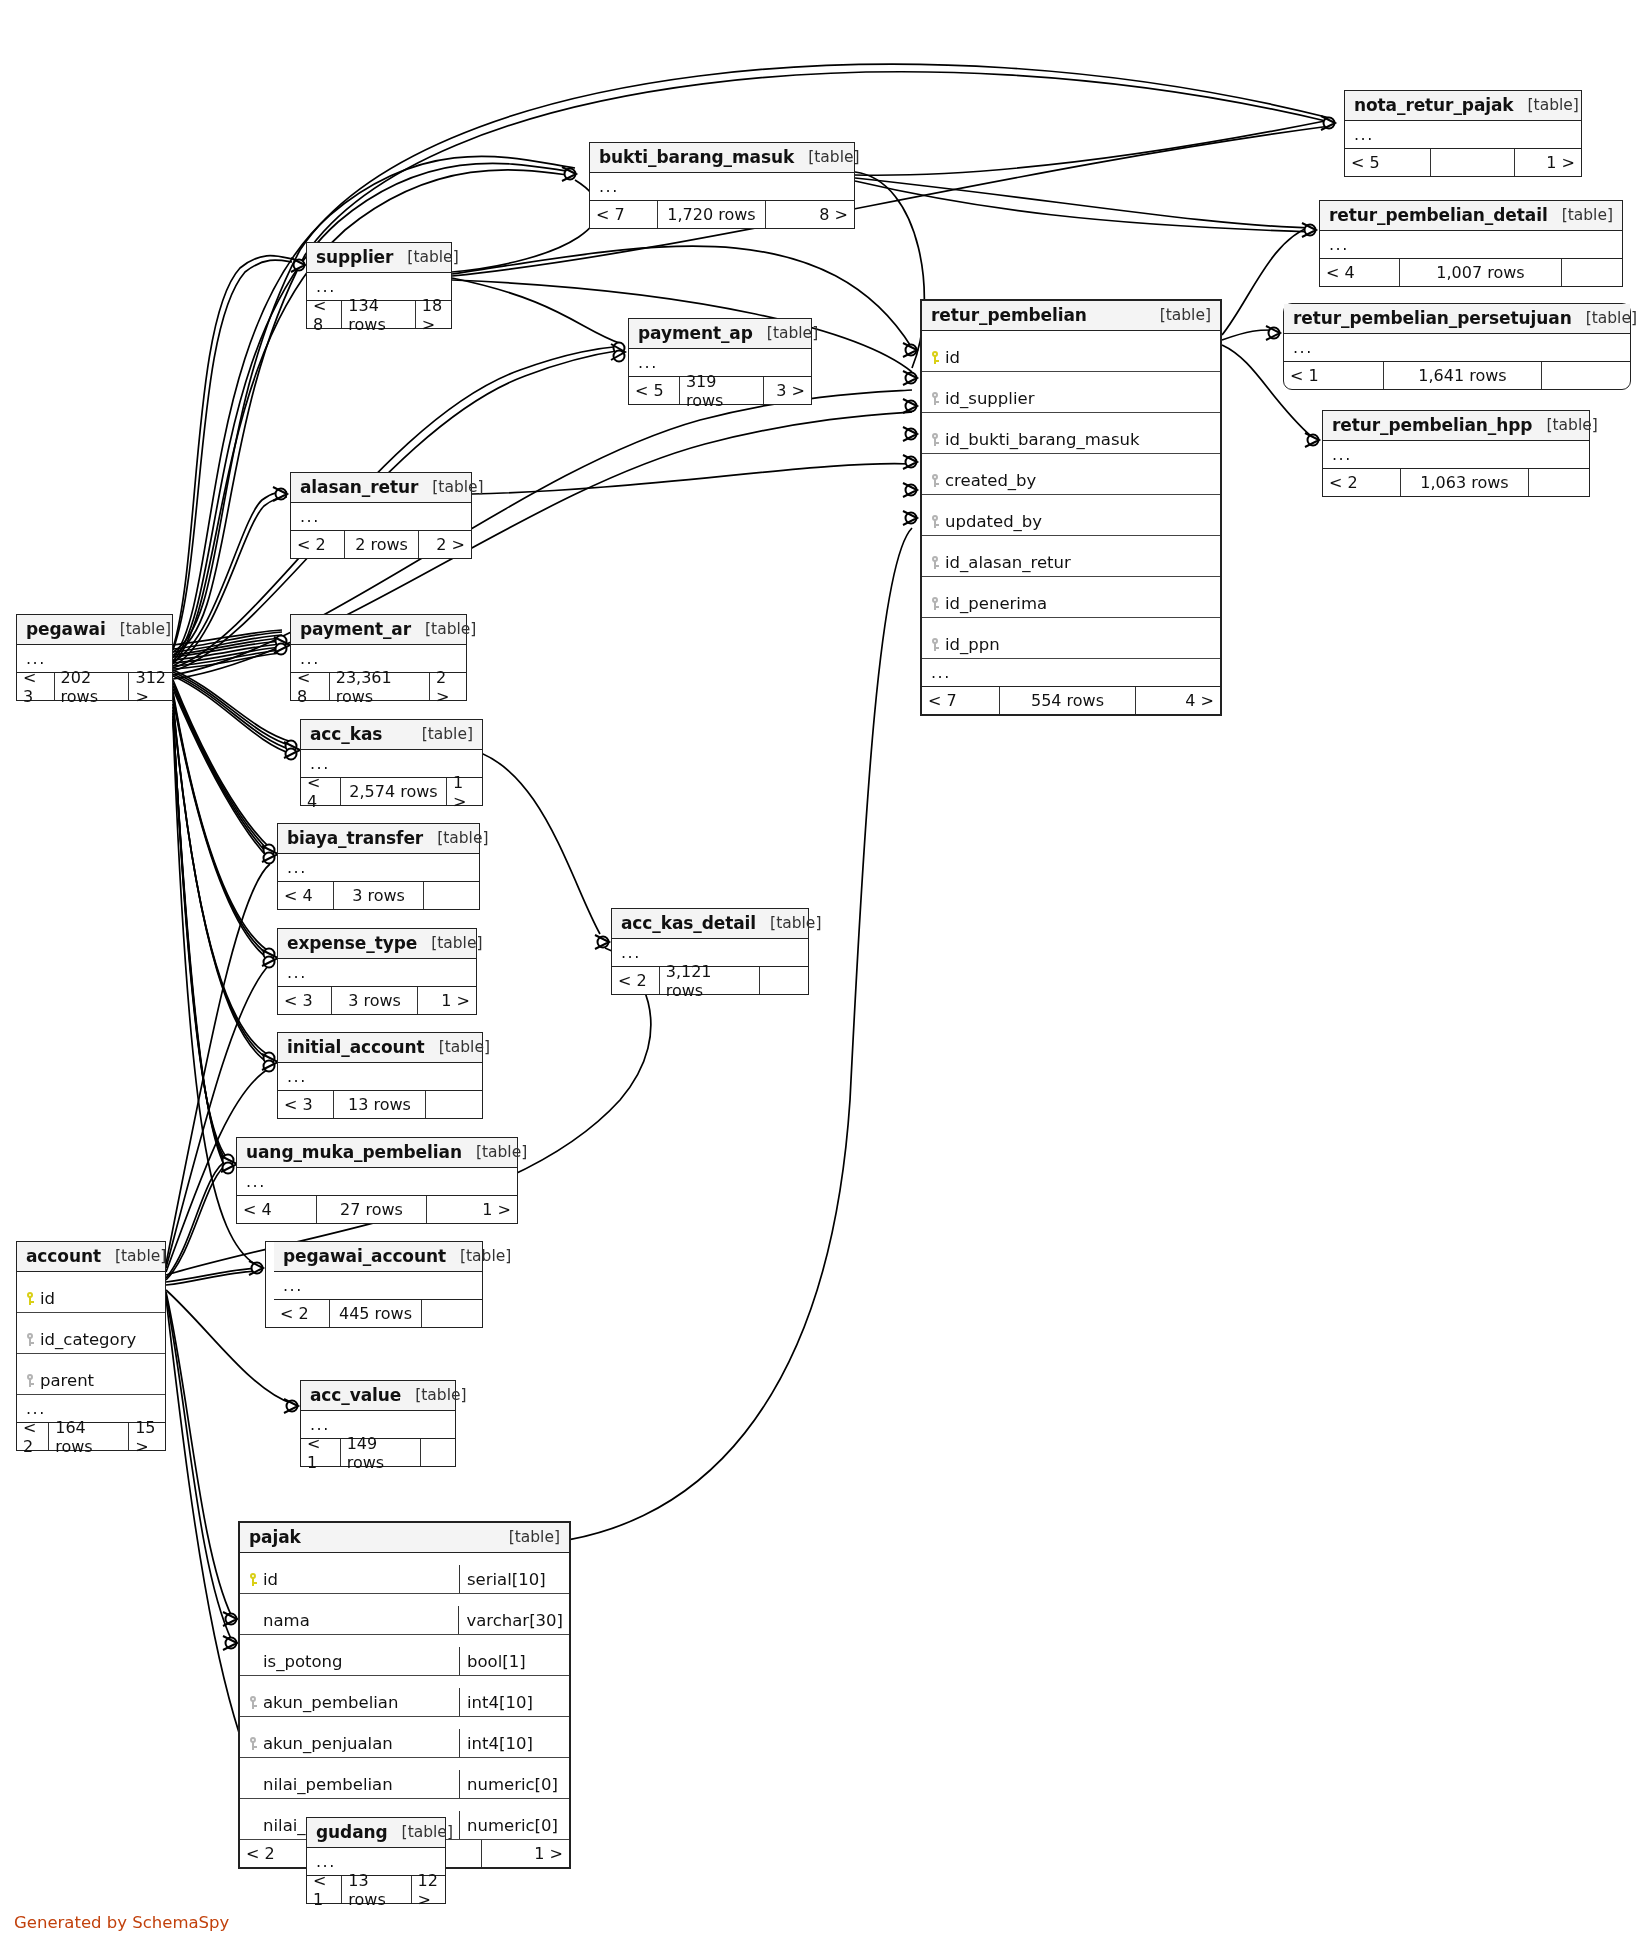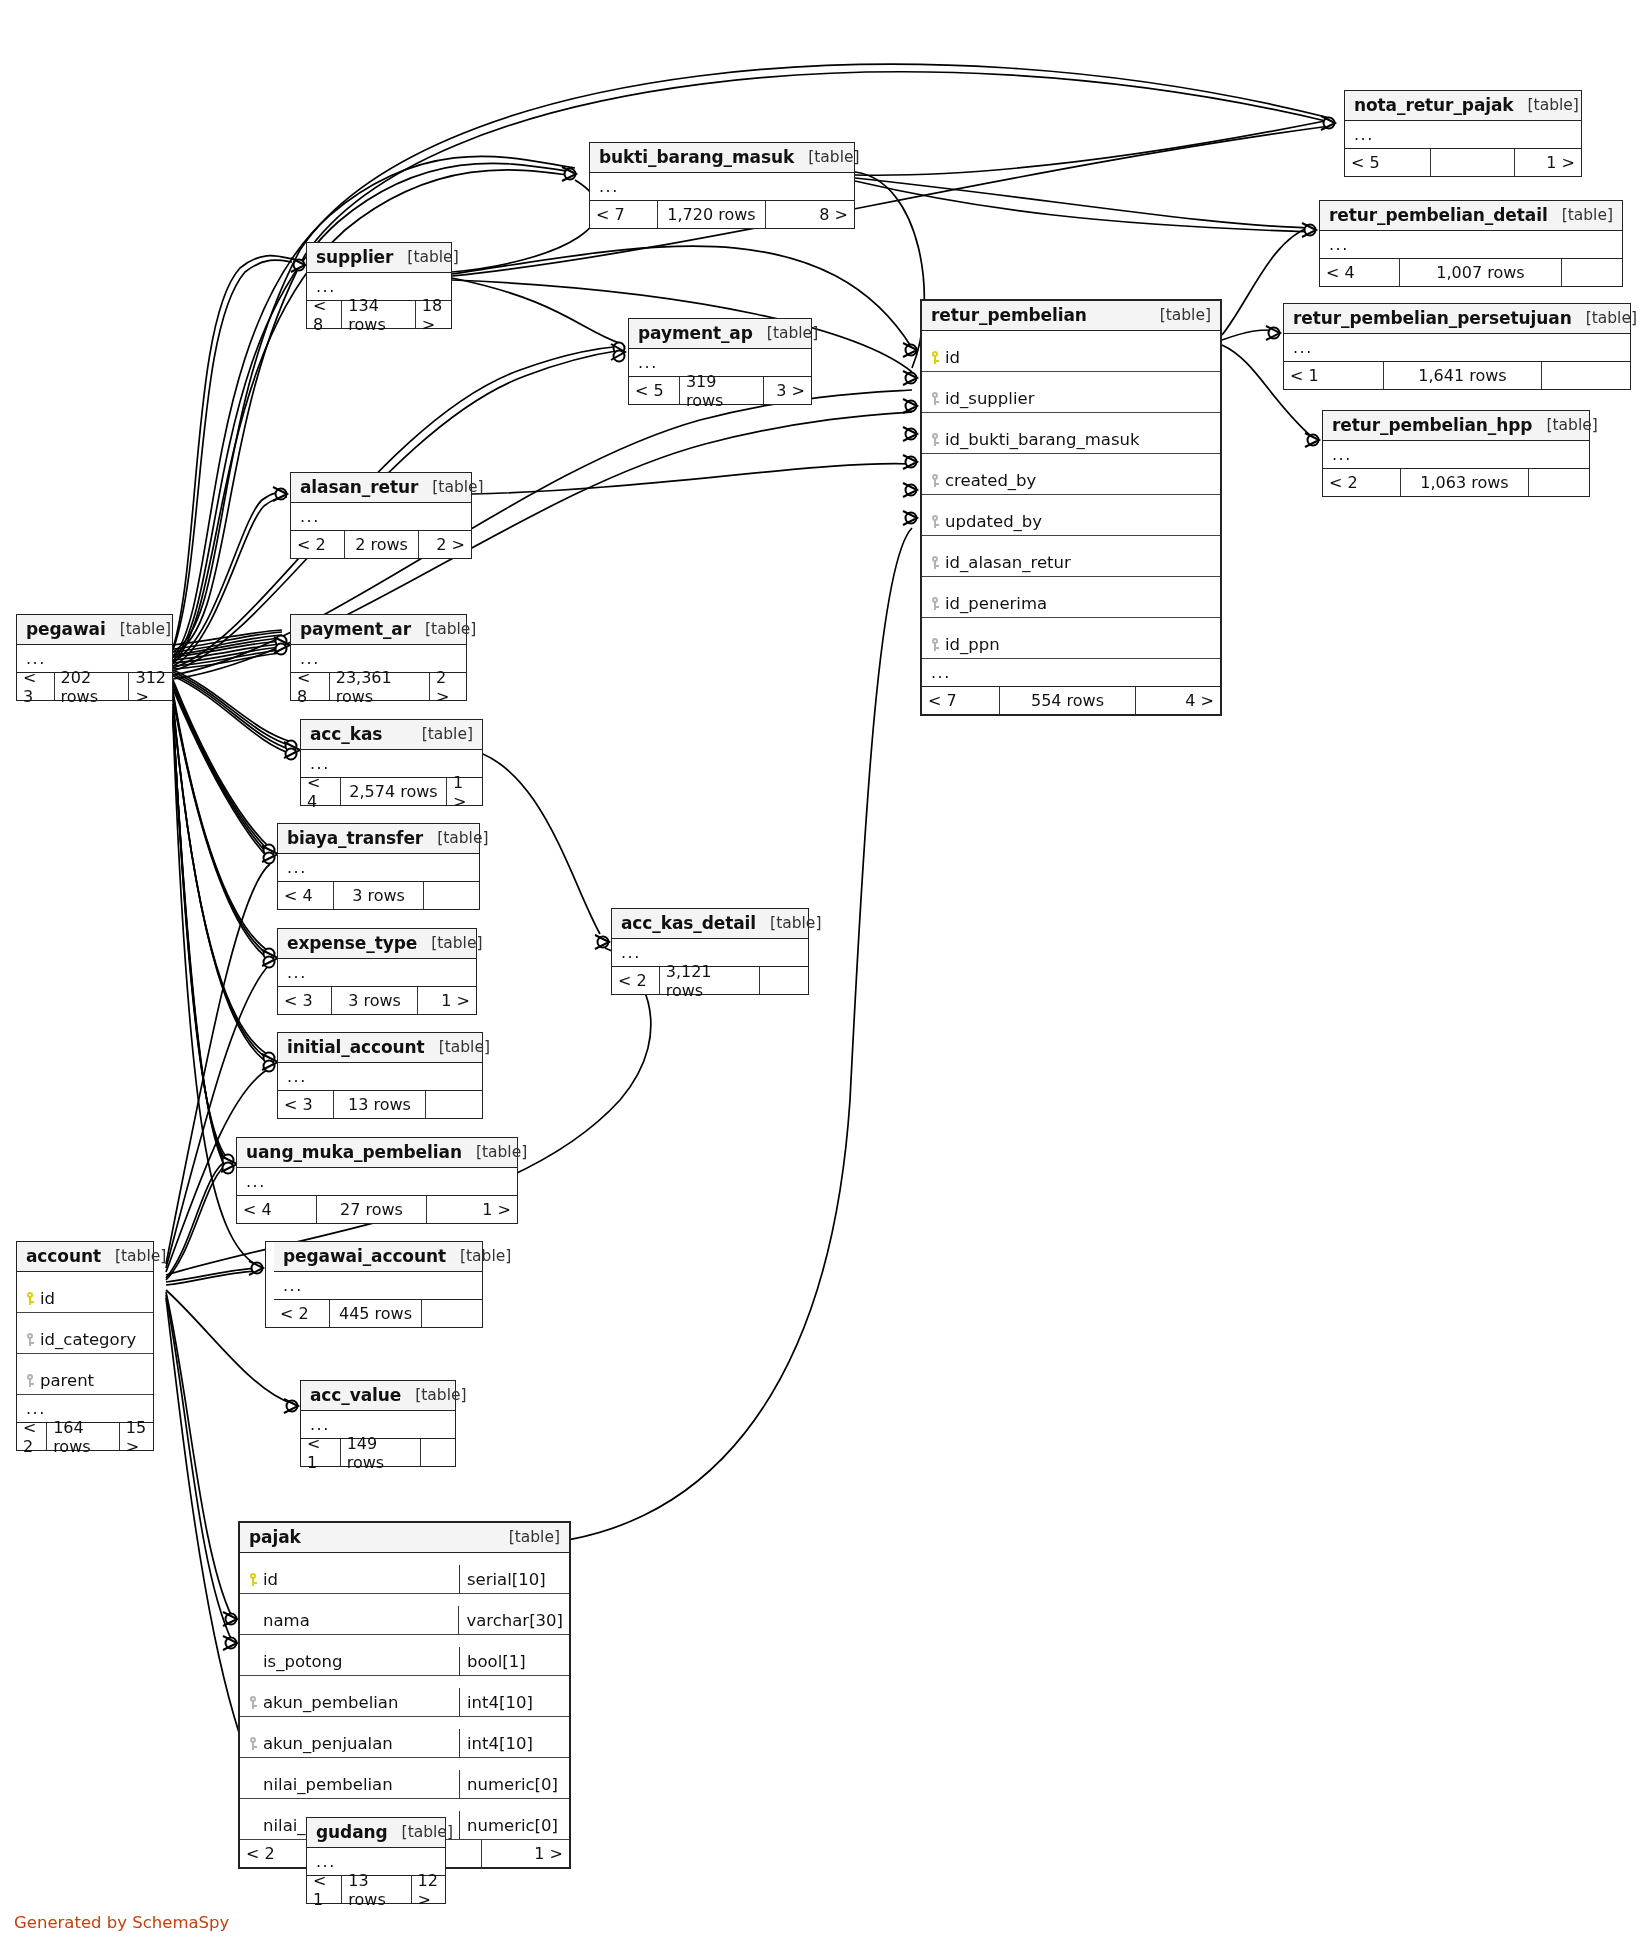--- a/index.html
+++ b/index.html
@@ -291,21 +291,21 @@
           <span class="nm">retur_pembelian_detail</span>
           <span class="tag">[table]</span>
         </div>
         <div class="ellipsis-row">...</div>
         <div class="foot">
           <span class="f l" style="width:80px">&lt; 4</span>
           <span class="f c" style="flex:1 1 auto">1,007 rows</span>
           <span class="f r" style="width:60px"></span>
         </div>
       </div>
-      <div class="tbl" style="left: 1283px; top: 303px; width: 348px;">
+      <div class="tbl" style="left: 1283px; top: 303px; width: 348px; border-radius: 9px;">
         <div class="hdr">
           <span class="nm">retur_pembelian_persetujuan</span>
           <span class="tag">[table]</span>
         </div>
         <div class="ellipsis-row">...</div>
         <div class="foot">
           <span class="f l" style="width:100px">&lt; 1</span>
           <span class="f c" style="flex:1 1 auto">1,641 rows</span>
           <span class="f r" style="width:88px"></span>
         </div>
@@ -523,21 +523,21 @@
           <span class="nm">uang_muka_pembelian</span>
           <span class="tag">[table]</span>
         </div>
         <div class="ellipsis-row">...</div>
         <div class="foot">
           <span class="f l" style="width:80px">&lt; 4</span>
           <span class="f c" style="flex:1 1 auto">27 rows</span>
           <span class="f r" style="width:90px">1 &gt;</span>
         </div>
       </div>
-      <div class="tbl" style="left: 16px; top: 1241px; width: 138px;">
+      <div class="tbl" style="left: 16px; top: 1241px; width: 150px;">
         <div class="hdr">
           <span class="nm">account</span>
           <span class="tag">[table]</span>
         </div>
         <div class="col">
           <span class="keyicon pk">
             <i></i>
             <b></b>
             <s></s>
           </span>

